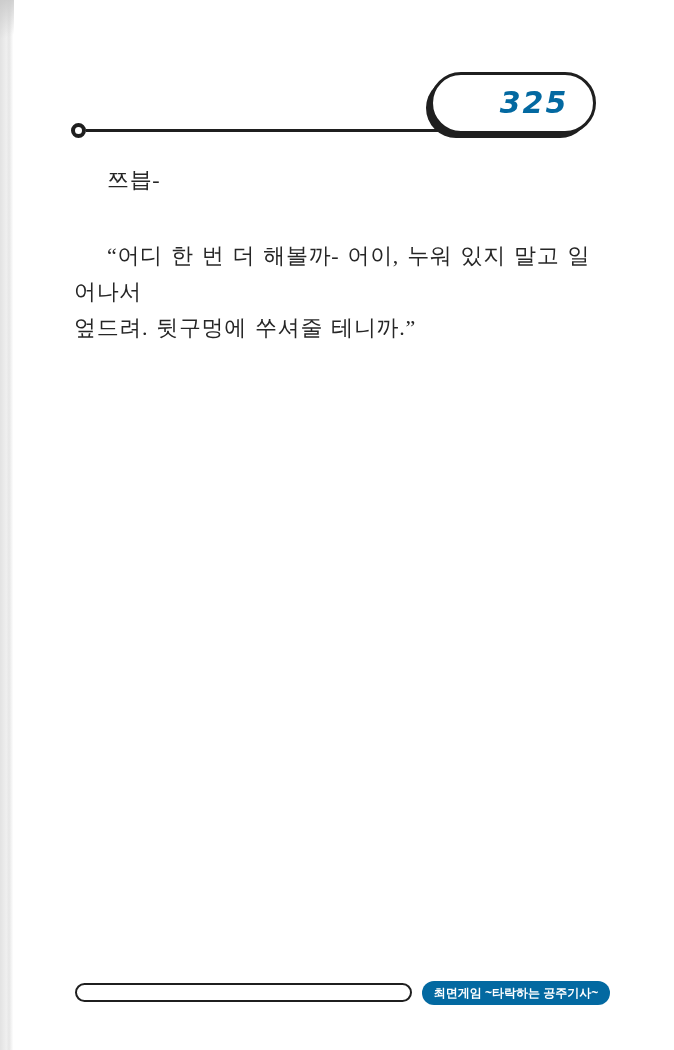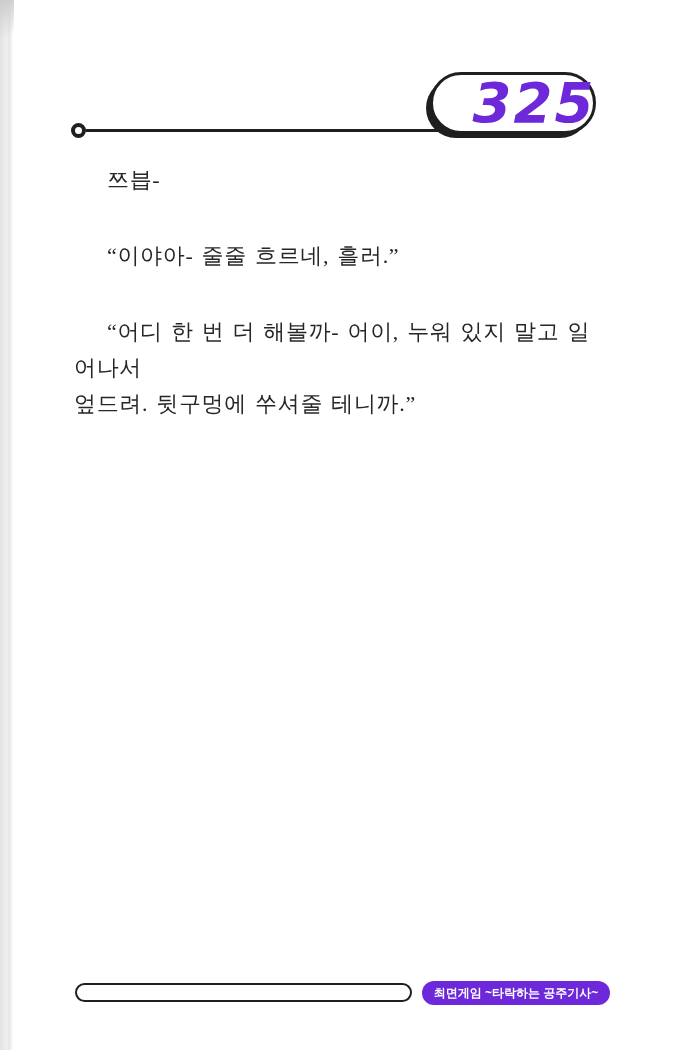--- a/index.html
+++ b/index.html
@@ -56,23 +56,23 @@
     box-shadow: -5px 5px 0 -1px #1f1f1f;
     display: flex;
     align-items: center;
     justify-content: center;
     z-index: 2;
   }
   .page-number {
     font-family: "DejaVu Sans", sans-serif;
     font-weight: bold;
     font-style: italic;
-    font-size: 56px;
+    font-size: 30px;
     letter-spacing: 2px;
-    color: #6d28d9;
+    color: #0369a1;
     transform: translateY(-1px);
     margin-left: 42px;
   }
 
   
   .body-text {
     position: absolute;
     left: 62px; top: 150px;
     width: 552px;
     font-size: 22px;
@@ -94,21 +94,21 @@
     left: 75px; top: 983px;
     width: 333px; height: 15px;
     background: #ffffff;
     border: 2px solid #1f1f1f;
     border-radius: 10px;
   }
   .footer-title-pill {
     position: absolute;
     left: 422px; top: 981px;
     width: 188px; height: 24px;
-    background: #6d28d9;
+    background: #0369a1;
     border-radius: 12px;
     display: flex;
     align-items: center;
     justify-content: center;
   }
   .footer-title {
     font-family: "Liberation Sans", sans-serif;
     font-size: 12px;
     font-weight: bold;
     color: #ffffff;
@@ -123,21 +123,20 @@
   <div class="gutter"></div>
 
   <div class="header-rule"></div>
   <div class="header-rule-circle"></div>
   <div class="page-number-plate">
     <span class="page-number">325</span>
   </div>
 
   <main class="body-text">
     <p class="para">쯔븝-</p>
-    <p class="para gap-before">“이야아- 줄줄 흐르네, 흘러.”</p>
     <p class="para gap-before">“어디 한 번 더 해볼까- 어이, 누워 있지 말고 일어나서<br>엎드려. 뒷구멍에 쑤셔줄 테니까.”</p>
 
   </main>
 
   <div class="footer-bar"></div>
   <div class="footer-title-pill">
     <span class="footer-title">최면게임 ~타락하는 공주기사~</span>
   </div>
 
 </div>

